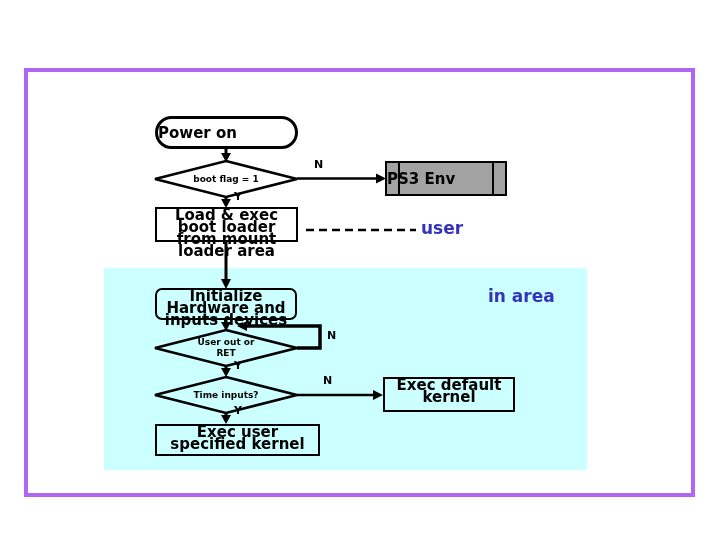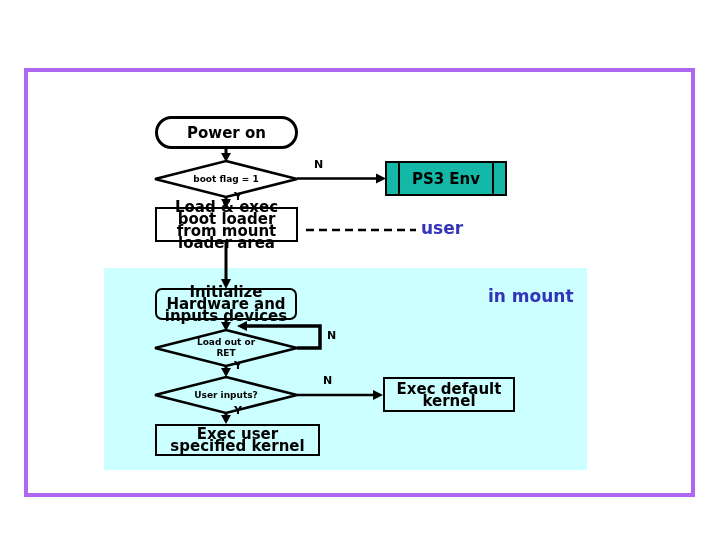--- a/index.html
+++ b/index.html
@@ -13,28 +13,28 @@
     border:4px solid var(--frame-color,#af66f0);box-sizing:border-box;
   }
   .region{
     position:absolute;left:104px;top:268px;width:483px;height:202px;
     background:var(--region-color,#ccffff);
   }
   svg.connectors{position:absolute;left:0;top:0;z-index:2;}
   svg.connectors .ln{stroke:var(--line-color,#000);fill:none;}
   svg.connectors .ah{fill:var(--line-color,#000);stroke:none;}
   svg.connectors .shape{stroke:var(--line-color,#000);fill:none;}
-  .node{position:absolute;z-index:3;display:flex;align-items:center;justify-content:center;
+  .node{position:absolute;z-index:3;display:flex;align-items:center;justify-content:flex-start;
         box-sizing:border-box;text-align:center;color:#000;font-weight:bold;}
   .terminal{
     left:155px;top:116px;width:143px;height:33px;background:#fff;
     border:3px solid #000;border-radius:17px;font-size:15px;
   }
   .predef{
-    left:385px;top:161px;width:122px;height:35px;background:#14b8a6;
+    left:385px;top:161px;width:122px;height:35px;background:#a3a3a3;
     border:2.5px solid #000;font-size:15px;
   }
   .predef .bar{position:absolute;top:0;bottom:0;width:0;border-left:2.5px solid #000;}
   .predef .bar.l{left:11px;} .predef .bar.r{right:11px;}
   .process{border:2.5px solid #000;font-size:15px;line-height:12px;flex-direction:column;}
   .proc-white{background:#fff;}
   .proc-clear{background:transparent;}
   .box-load{left:155px;top:207px;width:143px;height:35px;}
   .box-init{left:155px;top:288px;width:142px;height:32px;border-radius:7px;}
   .box-execdef{left:383px;top:377px;width:132px;height:35px;}
@@ -133,37 +133,37 @@
   <span>Load &amp; exec boot loader</span>
   <span>from mount loader area</span>
 </div>
 
 <div class="node process proc-clear box-init">
   <span>Initialize Hardware and</span>
   <span>inputs devices</span>
 </div>
 
 <div class="dlabel d2">
-  <span>Load out or</span>
+  <span>User out or</span>
   <span>RET</span>
 </div>
 
 <div class="dlabel d3">
-  <span>User inputs?</span>
+  <span>Time inputs?</span>
 </div>
 
 <div class="node process proc-clear box-execdef">
   <span>Exec default kernel</span>
 </div>
 
 <div class="node process proc-clear box-execuser">
   <span>Exec user specified kernel</span>
 </div>
 
 <div class="branch n1">N</div>
 <div class="branch y1">Y</div>
 <div class="branch n2">N</div>
 <div class="branch y2">Y</div>
 <div class="branch n3">N</div>
 <div class="branch y3">Y</div>
 
 <div class="accent kboot">user</div>
-<div class="accent inkboot">in mount</div>
+<div class="accent inkboot">in area</div>
 
 </body></html>

